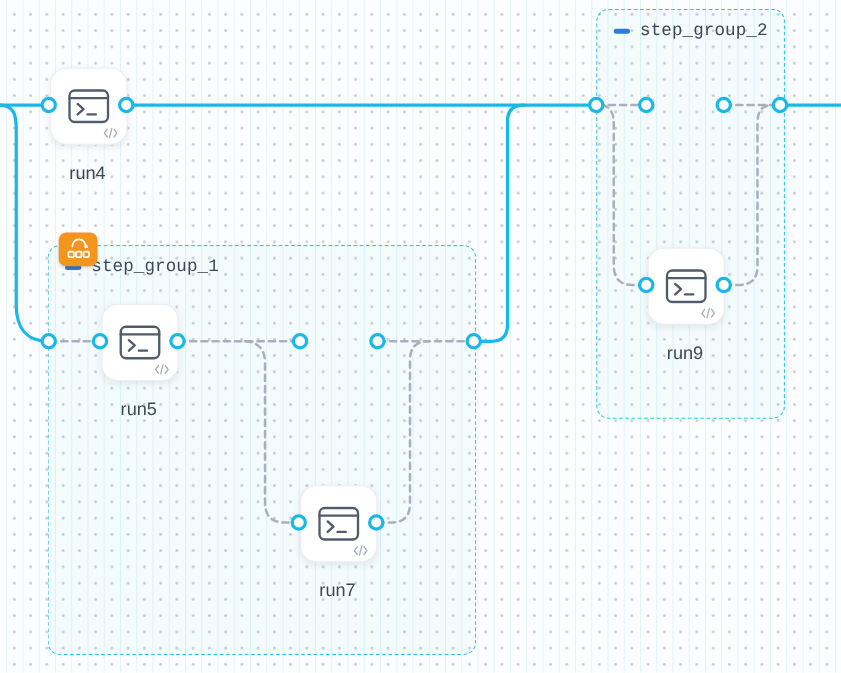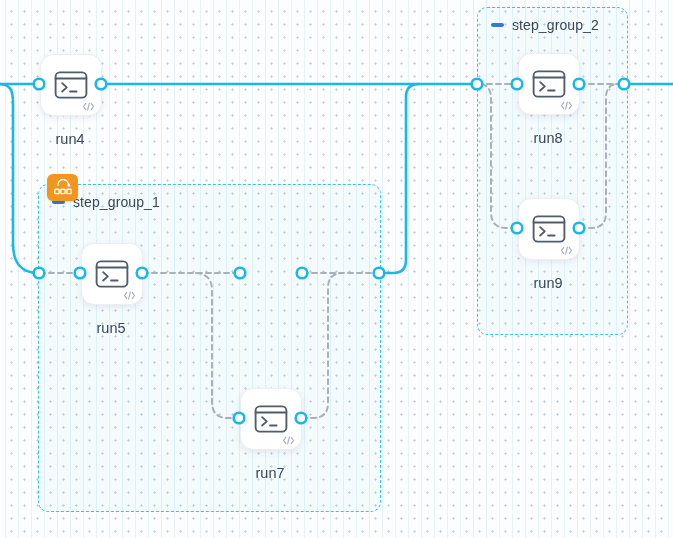--- a/index.html
+++ b/index.html
@@ -22,33 +22,33 @@
   }
   .edge-layer{z-index:2}
   .handle-layer{z-index:5}
   .group{
     position:absolute;
     border:1px dashed #35c4ec;
     border-radius:10px;
     background:rgba(41,185,232,0.035);
     z-index:1;
   }
-  .g1{left:38px;top:184px;width:341px;height:326px;}
+  .g1{left:38px;top:196px;width:341px;height:326px;}
   .g2{left:477px;top:7px;width:149px;height:326px;}
   .group-header{
     display:flex;align-items:center;gap:8px;
     padding:9px 0 0 12px;
   }
   .collapse-btn{
     width:14px;height:14px;display:flex;align-items:center;justify-content:center;
     cursor:pointer;flex:0 0 auto;
   }
   .collapse-bar{width:13px;height:3.5px;border-radius:2px;background:#2e7cd6;}
   .group-label{
-    font-size:14px;color:#3c4858;letter-spacing:.1px;
+    font-size:14px;color:#3c4858;letter-spacing:.1px;font-family:Liberation Mono, monospace;
   }
   .group-badge{
     position:absolute;left:8px;top:-11px;
     width:31px;height:27px;border-radius:6px;
     background:#f3951f;
     display:flex;align-items:center;justify-content:center;
     box-shadow:0 1px 2px rgba(0,0,0,.12);
   }
   .node{position:absolute;width:60px;z-index:3;}
   .n-run4{left:40px;top:54px;}
@@ -174,38 +174,20 @@
         <svg width="13" height="9" viewBox="0 0 14 10" fill="none" stroke="#a6adb8" stroke-width="1.2" stroke-linecap="round">
           <path d="M4 1.5 L1.5 5 L4 8.5"></path>
             <path d="M10 1.5 L12.5 5 L10 8.5"></path>
             <path d="M8 1 L6 9"></path>
         </svg>
       </span>
     </div>
     <div class="node-label">run7</div>
   </div>
 
-  <div class="node n-run8">
-    <div class="card">
-      <svg width="34" height="28" viewBox="0 0 36 30" fill="none" stroke="#515b6b" stroke-width="2" stroke-linecap="round" stroke-linejoin="round">
-        <rect x="1.5" y="1.5" width="33" height="27" rx="4.5"></rect>
-          <path d="M1.5 8 H34.5"></path>
-          <path d="M8.5 13 L13.5 17.5 L8.5 22"></path>
-          <path d="M17 22 H24"></path>
-      </svg>
-      <span class="code-badge">
-        <svg width="13" height="9" viewBox="0 0 14 10" fill="none" stroke="#a6adb8" stroke-width="1.2" stroke-linecap="round">
-          <path d="M4 1.5 L1.5 5 L4 8.5"></path>
-            <path d="M10 1.5 L12.5 5 L10 8.5"></path>
-            <path d="M8 1 L6 9"></path>
-        </svg>
-      </span>
-    </div>
-    <div class="node-label">run8</div>
-  </div>
 
   <div class="node n-run9">
     <div class="card">
       <svg width="34" height="28" viewBox="0 0 36 30" fill="none" stroke="#515b6b" stroke-width="2" stroke-linecap="round" stroke-linejoin="round">
         <rect x="1.5" y="1.5" width="33" height="27" rx="4.5"></rect>
           <path d="M1.5 8 H34.5"></path>
           <path d="M8.5 13 L13.5 17.5 L8.5 22"></path>
           <path d="M17 22 H24"></path>
       </svg>
       <span class="code-badge">

